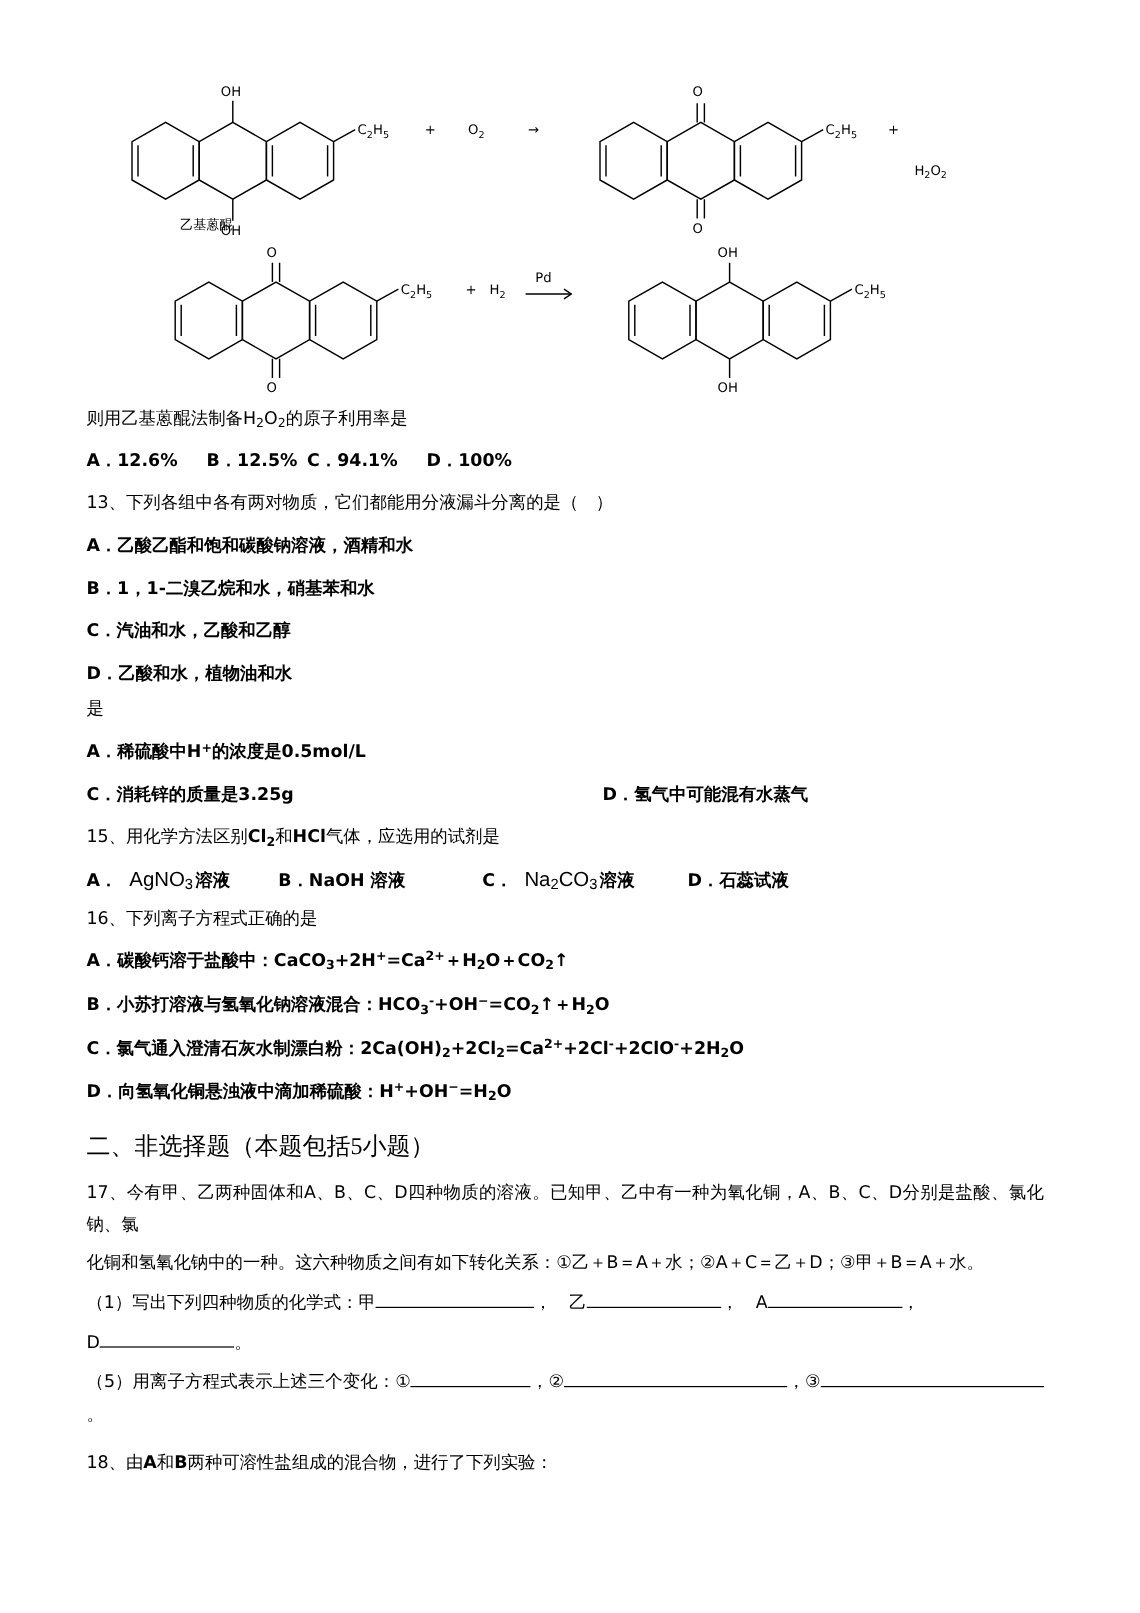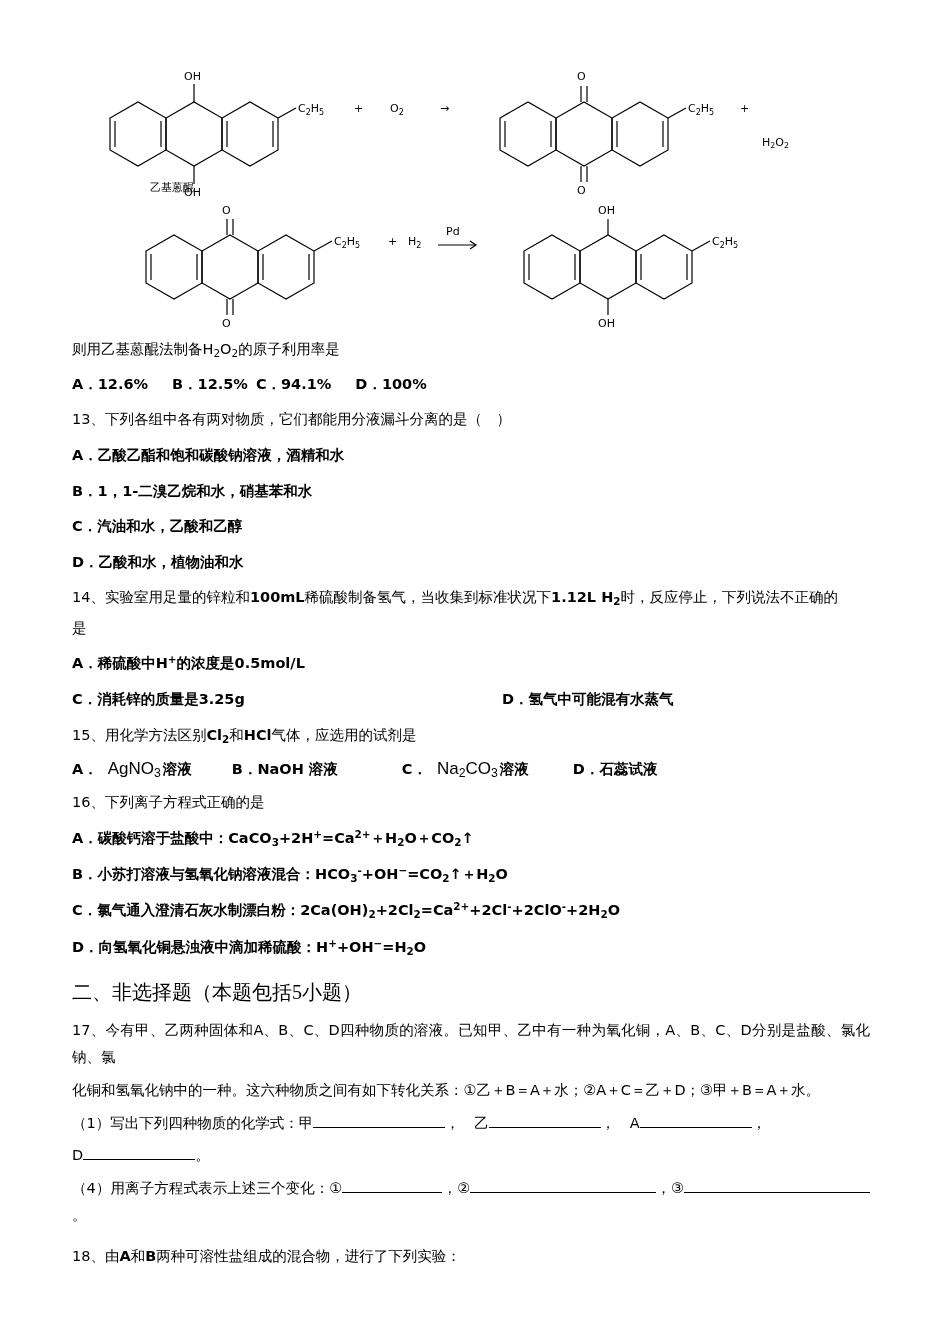--- a/index.html
+++ b/index.html
@@ -201,23 +201,20 @@
       <span class="cell bold" style="margin-right:24px;">C．94.1%</span>
       <span class="cell bold">D．100%</span>
     </p>
 
     <p class="q">13、下列各组中各有两对物质，它们都能用分液漏斗分离的是（　）</p>
     <p class="opt bold">A．乙酸乙酯和饱和碳酸钠溶液，酒精和水</p>
     <p class="opt bold">B．1，1-二溴乙烷和水，硝基苯和水</p>
     <p class="opt bold">C．汽油和水，乙酸和乙醇</p>
     <p class="opt bold">D．乙酸和水，植物油和水</p>
 
-    <p class="q">
-      <span>14、实验室用足量的锌粒和<b>100mL</b>稀硫酸制备氢气，当收集到标准状况下<b>1.12L H<sub>2</sub></b>时，反应停止，下列说法不正确的</span>
-    </p>
     <p class="q" style="margin-top:-6px;">是</p>
     <div class="opt-row">
       <span class="bold">A．稀硫酸中H<sup>+</sup>的浓度是0.5mol/L</span>
     </div>
     <div class="opt-row">
       <span class="bold">C．消耗锌的质量是3.25g</span>
       <span class="bold">D．氢气中可能混有水蒸气</span>
     </div>
 
     <p class="q">
@@ -244,21 +241,21 @@
 
     <p class="para">17、今有甲、乙两种固体和A、B、C、D四种物质的溶液。已知甲、乙中有一种为氧化铜，A、B、C、D分别是盐酸、氯化钠、氯</p>
     <p class="para">化铜和氢氧化钠中的一种。这六种物质之间有如下转化关系：①乙＋B＝A＋水；②A＋C＝乙＋D；③甲＋B＝A＋水。</p>
     <p class="para">
       <span>（1）写出下列四种物质的化学式：甲</span><span class="blank b130"></span><span>，　乙</span><span class="blank b110"></span><span>，　A</span><span class="blank b110"></span><span>，</span>
     </p>
     <p class="para">
       <span>D</span><span class="blank b110"></span><span>。</span>
     </p>
     <p class="para">
-      <span>（4）用离子方程式表示上述三个变化：①</span><span class="blank b100"></span><span>，②</span><span class="blank b180"></span><span>，③</span><span class="blank b180"></span><span>。</span>
+      <span>（5）用离子方程式表示上述三个变化：①</span><span class="blank b100"></span><span>，②</span><span class="blank b180"></span><span>，③</span><span class="blank b180"></span><span>。</span>
     </p>
 
     <div class="gap"></div>
 
     <p class="para">
       <span>18、由<b>A</b>和<b>B</b>两种可溶性盐组成的混合物，进行了下列实验：</span>
     </p>
 
   </div>
 </div>

